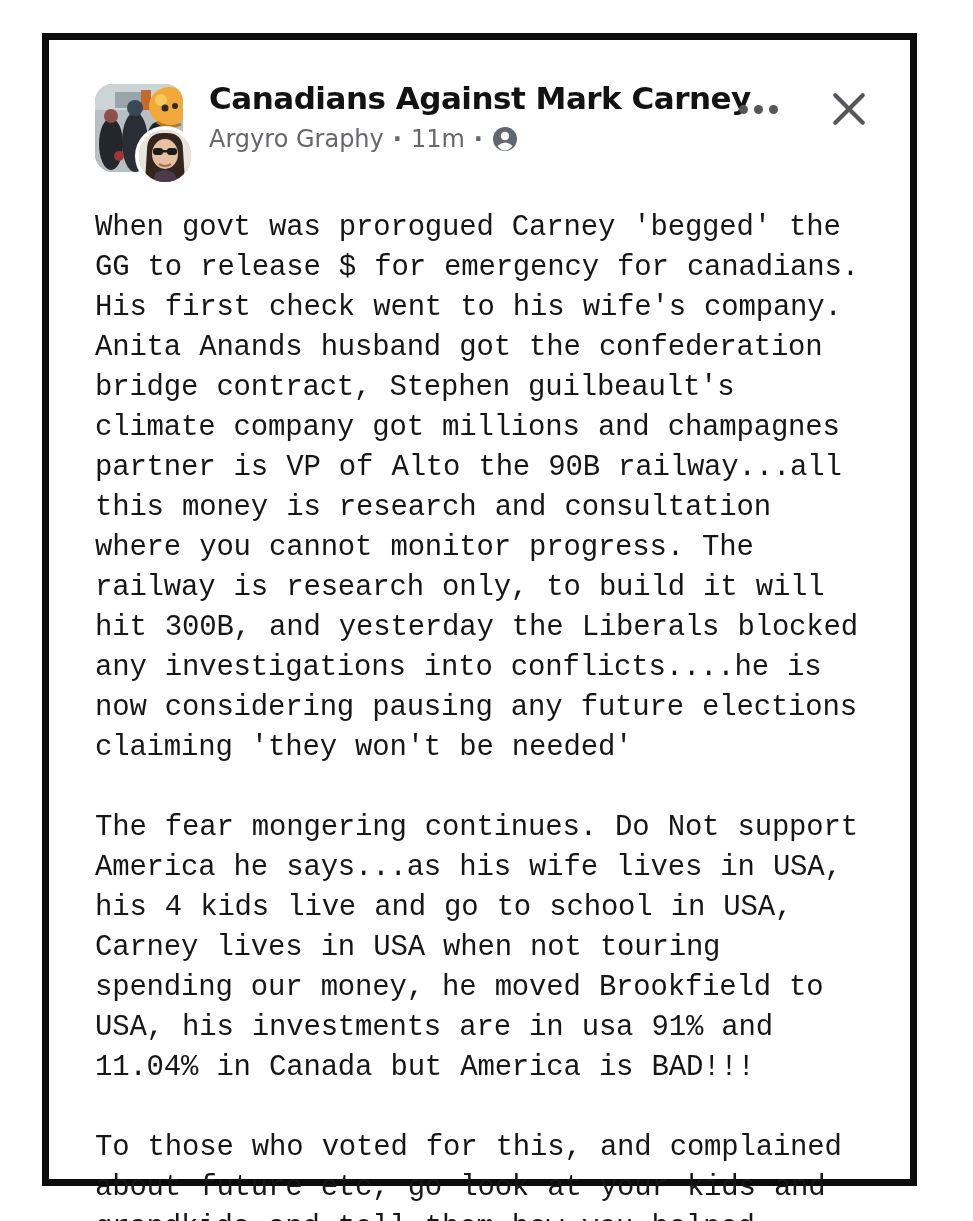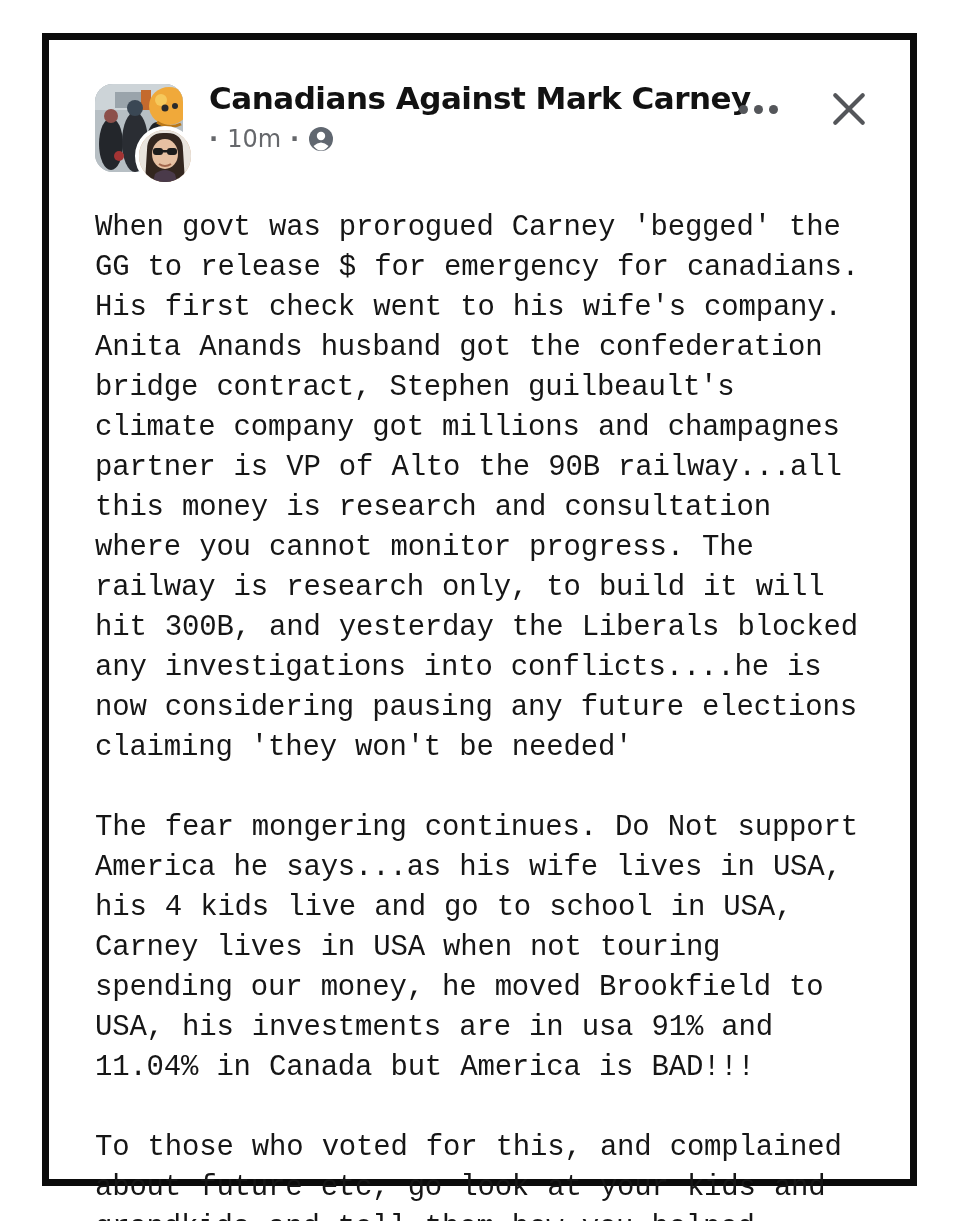--- a/index.html
+++ b/index.html
@@ -91,22 +91,23 @@
           <rect x="23" y="20" width="6" height="2.5" fill="#1c1c1c"></rect>
           <path d="M20 34 q6 4 12 0" stroke="#a2674d" stroke-width="2" fill="none"></path>
           <path d="M16 44 q10 -8 20 0 L38 52 L14 52 Z" fill="#4a3a4a"></path>
         </svg>
       </div>
     </div>
 
     <div class="title-block">
       <div class="group-name">Canadians Against Mark Carney</div>
       <div class="meta">
+        <span>Argyro Graphy</span>
         <span class="sep">·</span>
-        <span>10m</span>
+        <span>11m</span>
         <span class="sep">·</span>
         <span class="privacy-icon">
           <svg viewBox="0 0 26 26" width="26" height="26">
             <circle cx="13" cy="13" r="12" fill="#606770"></circle>
             <circle cx="13" cy="10" r="4.2" fill="#ffffff"></circle>
             <path d="M5.5 20 q7.5 -7 15 0 q-3.5 4.5 -7.5 4.5 q-4 0 -7.5 -4.5" fill="#ffffff"></path>
           </svg>
         </span>
       </div>
     </div>

